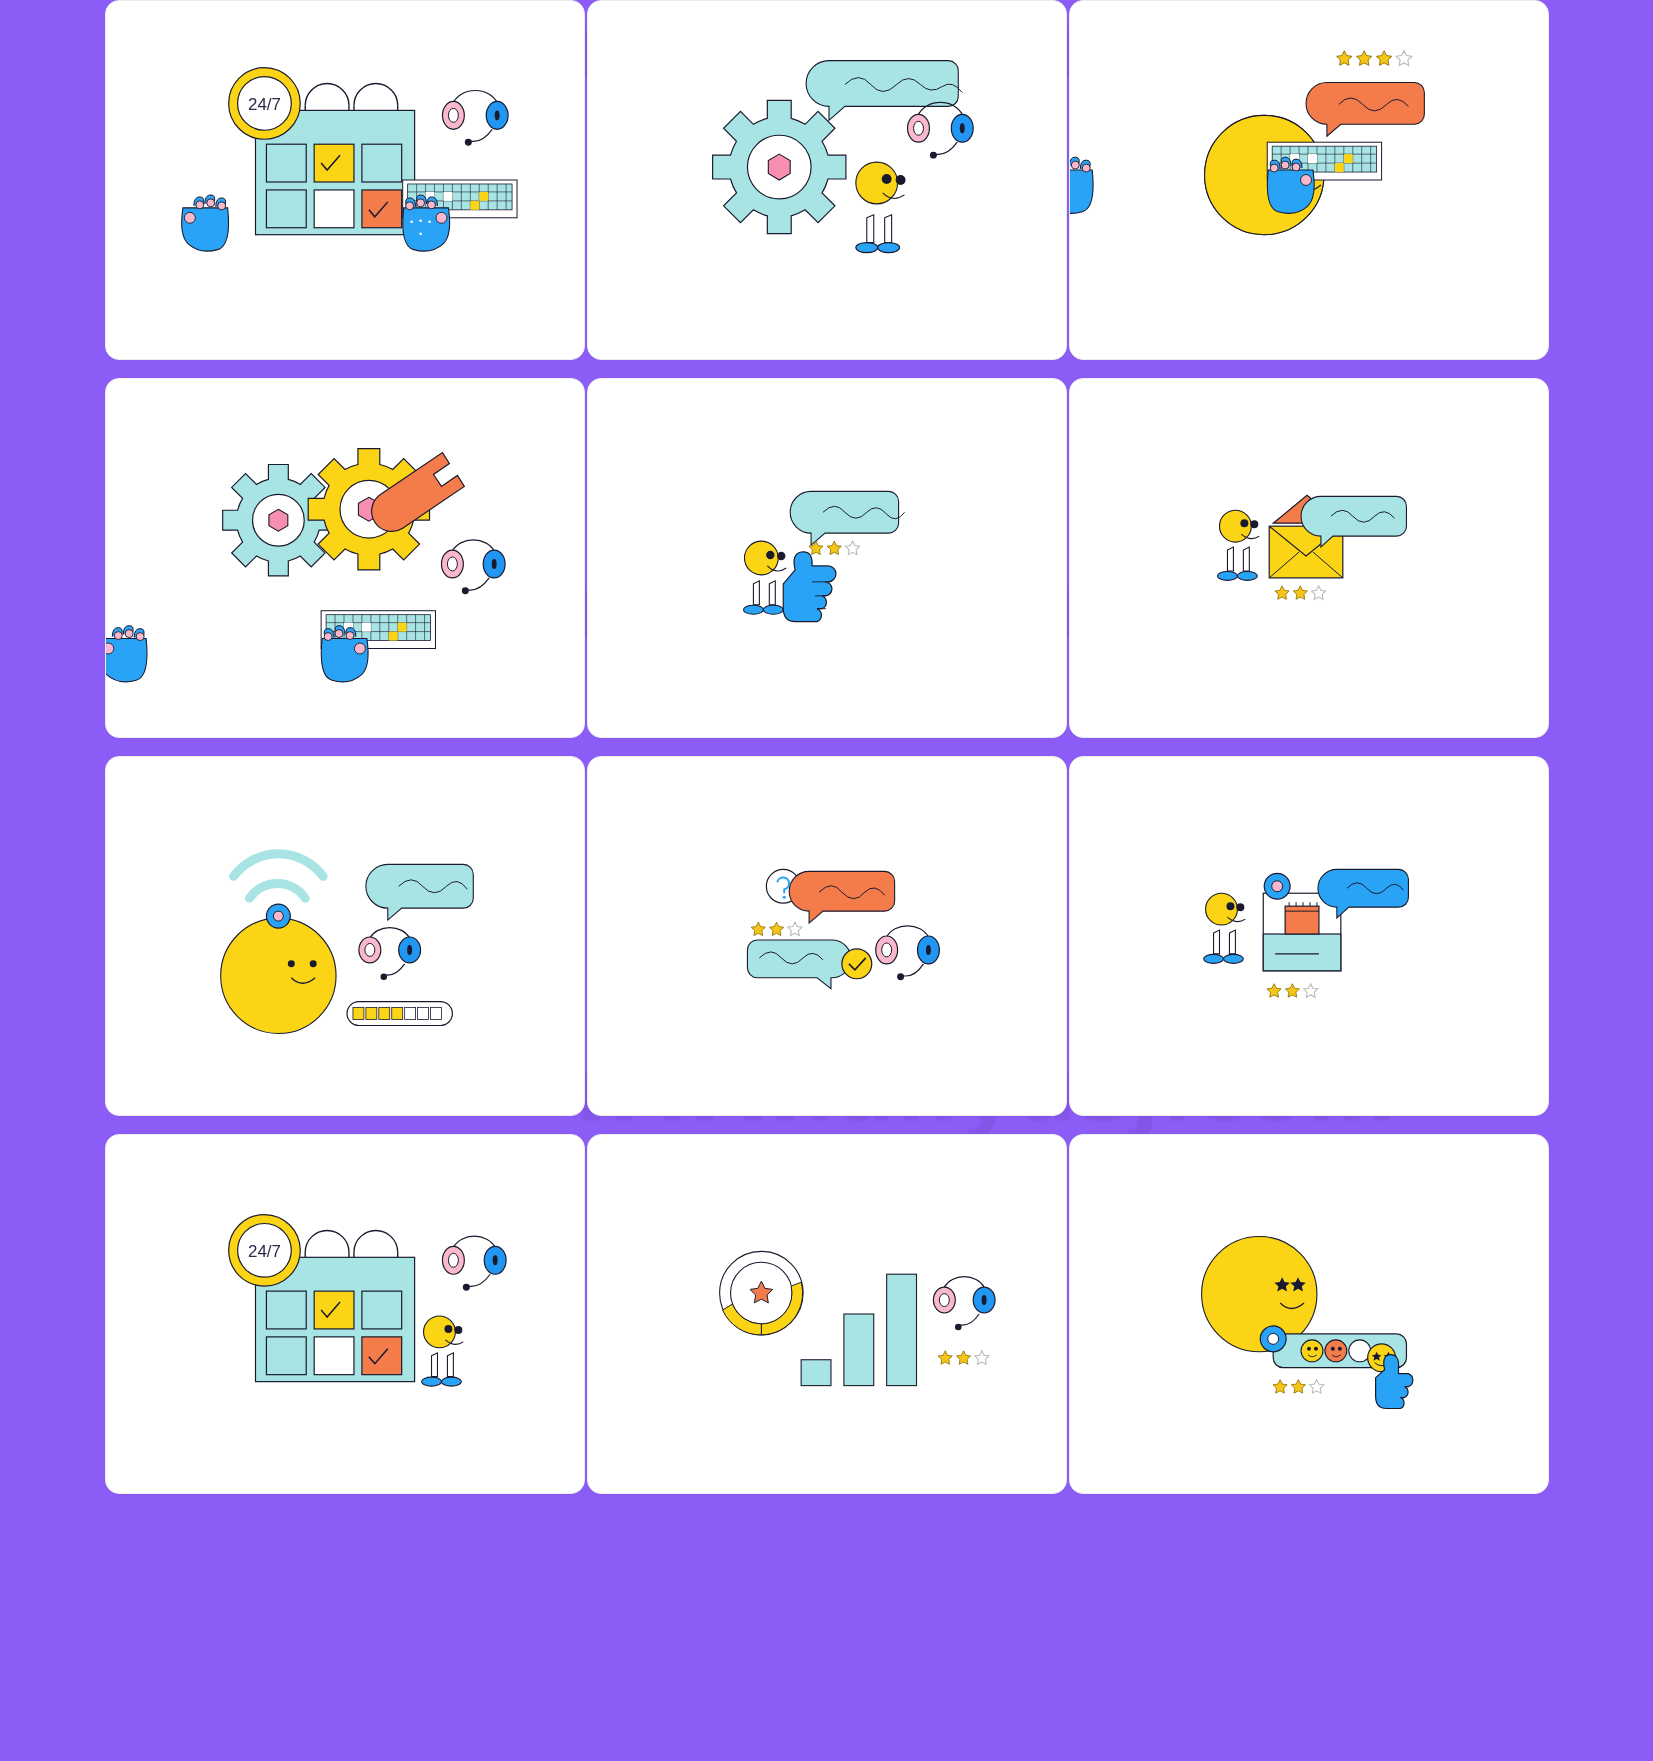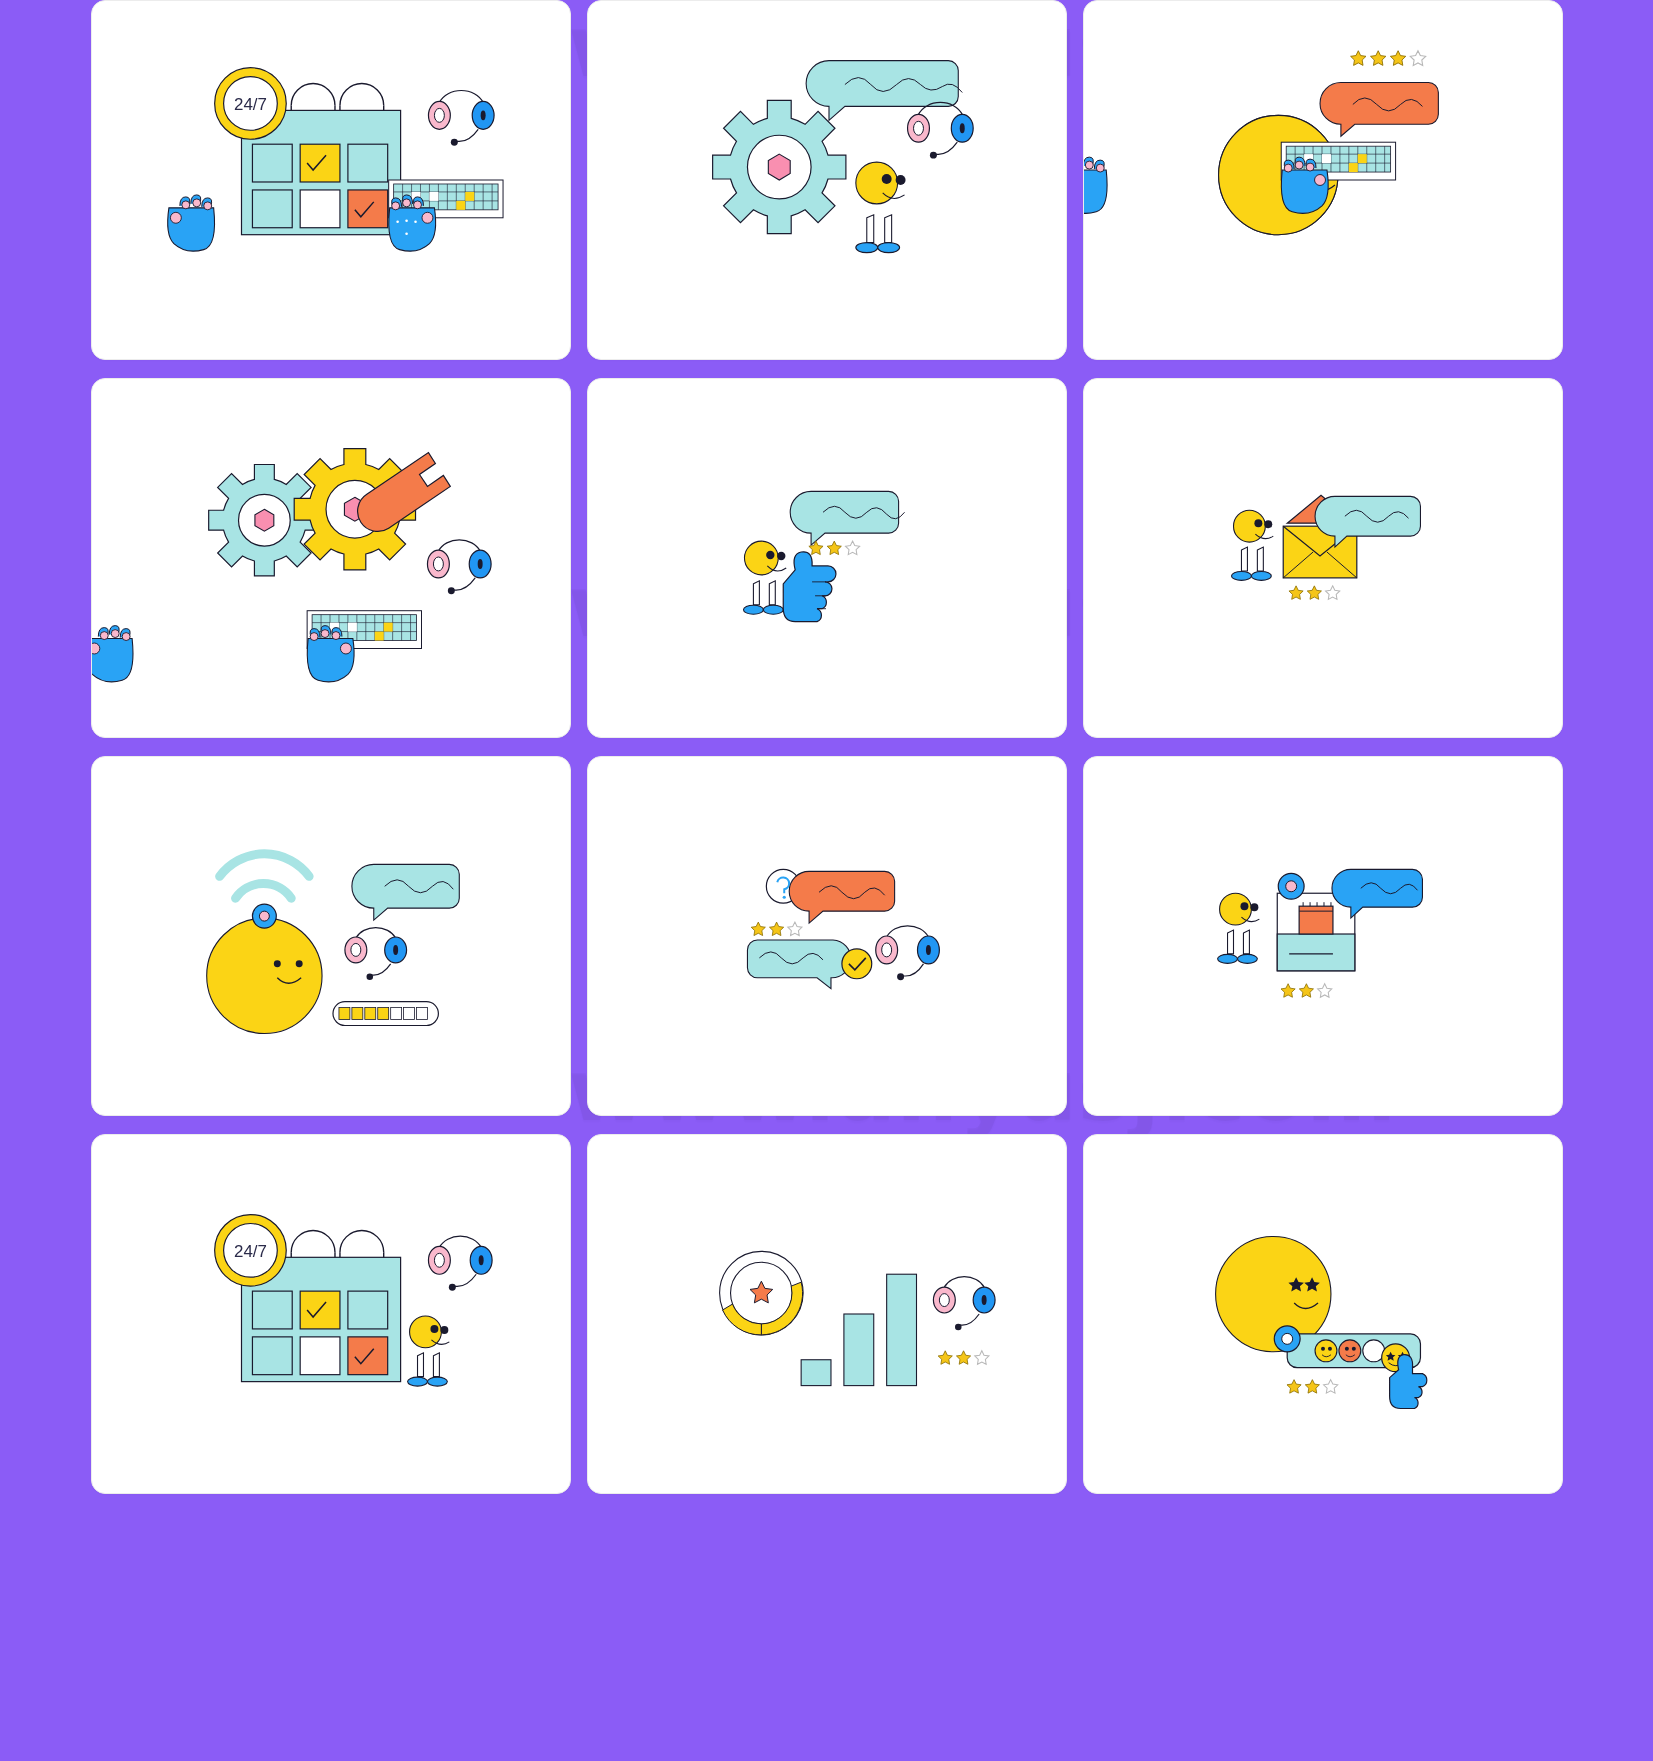--- a/index.html
+++ b/index.html
@@ -48,21 +48,21 @@
     line-height: 46px;
     font-weight: 400;
   }
 
   
   .grid {
     position: relative;
     z-index: 6;
     display: grid;
     grid-template-columns: repeat(3, 480px);
-    gap: 18px 16px;
+    gap: 18px 2px;
     padding: 0 10px;
     justify-content: center;
   }
   .card {
     background: #fff;
     border: 1px solid #ececec;
     border-radius: 14px;
     height: 360px;
     position: relative;
     overflow: hidden;

